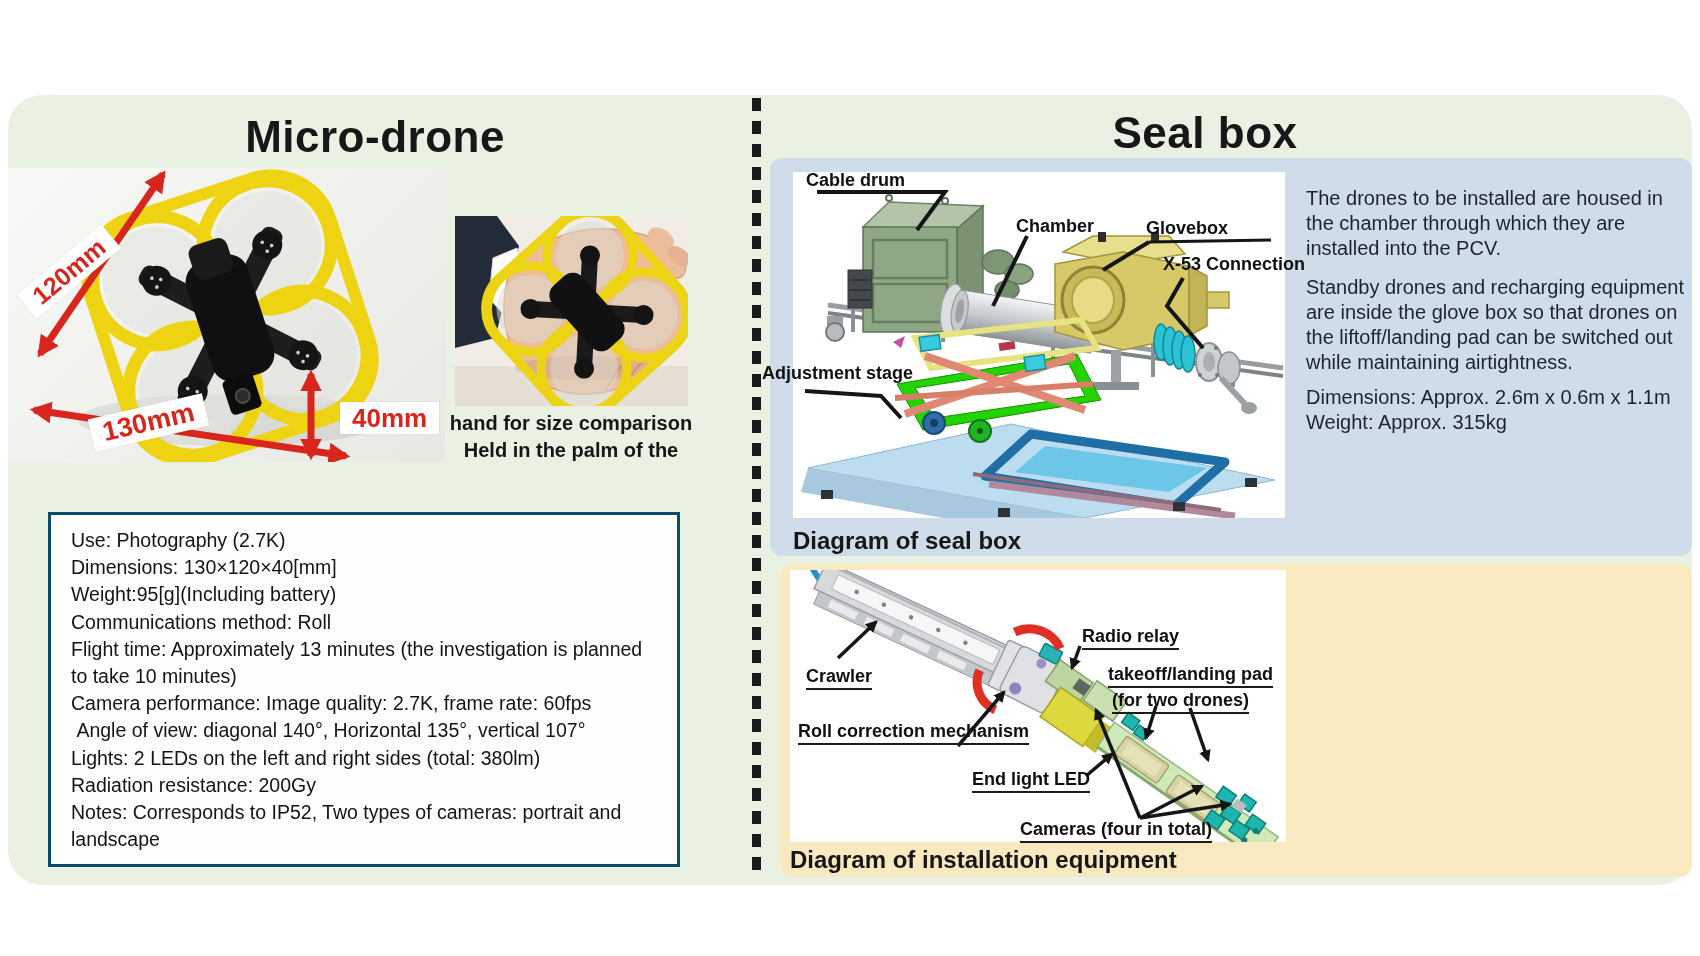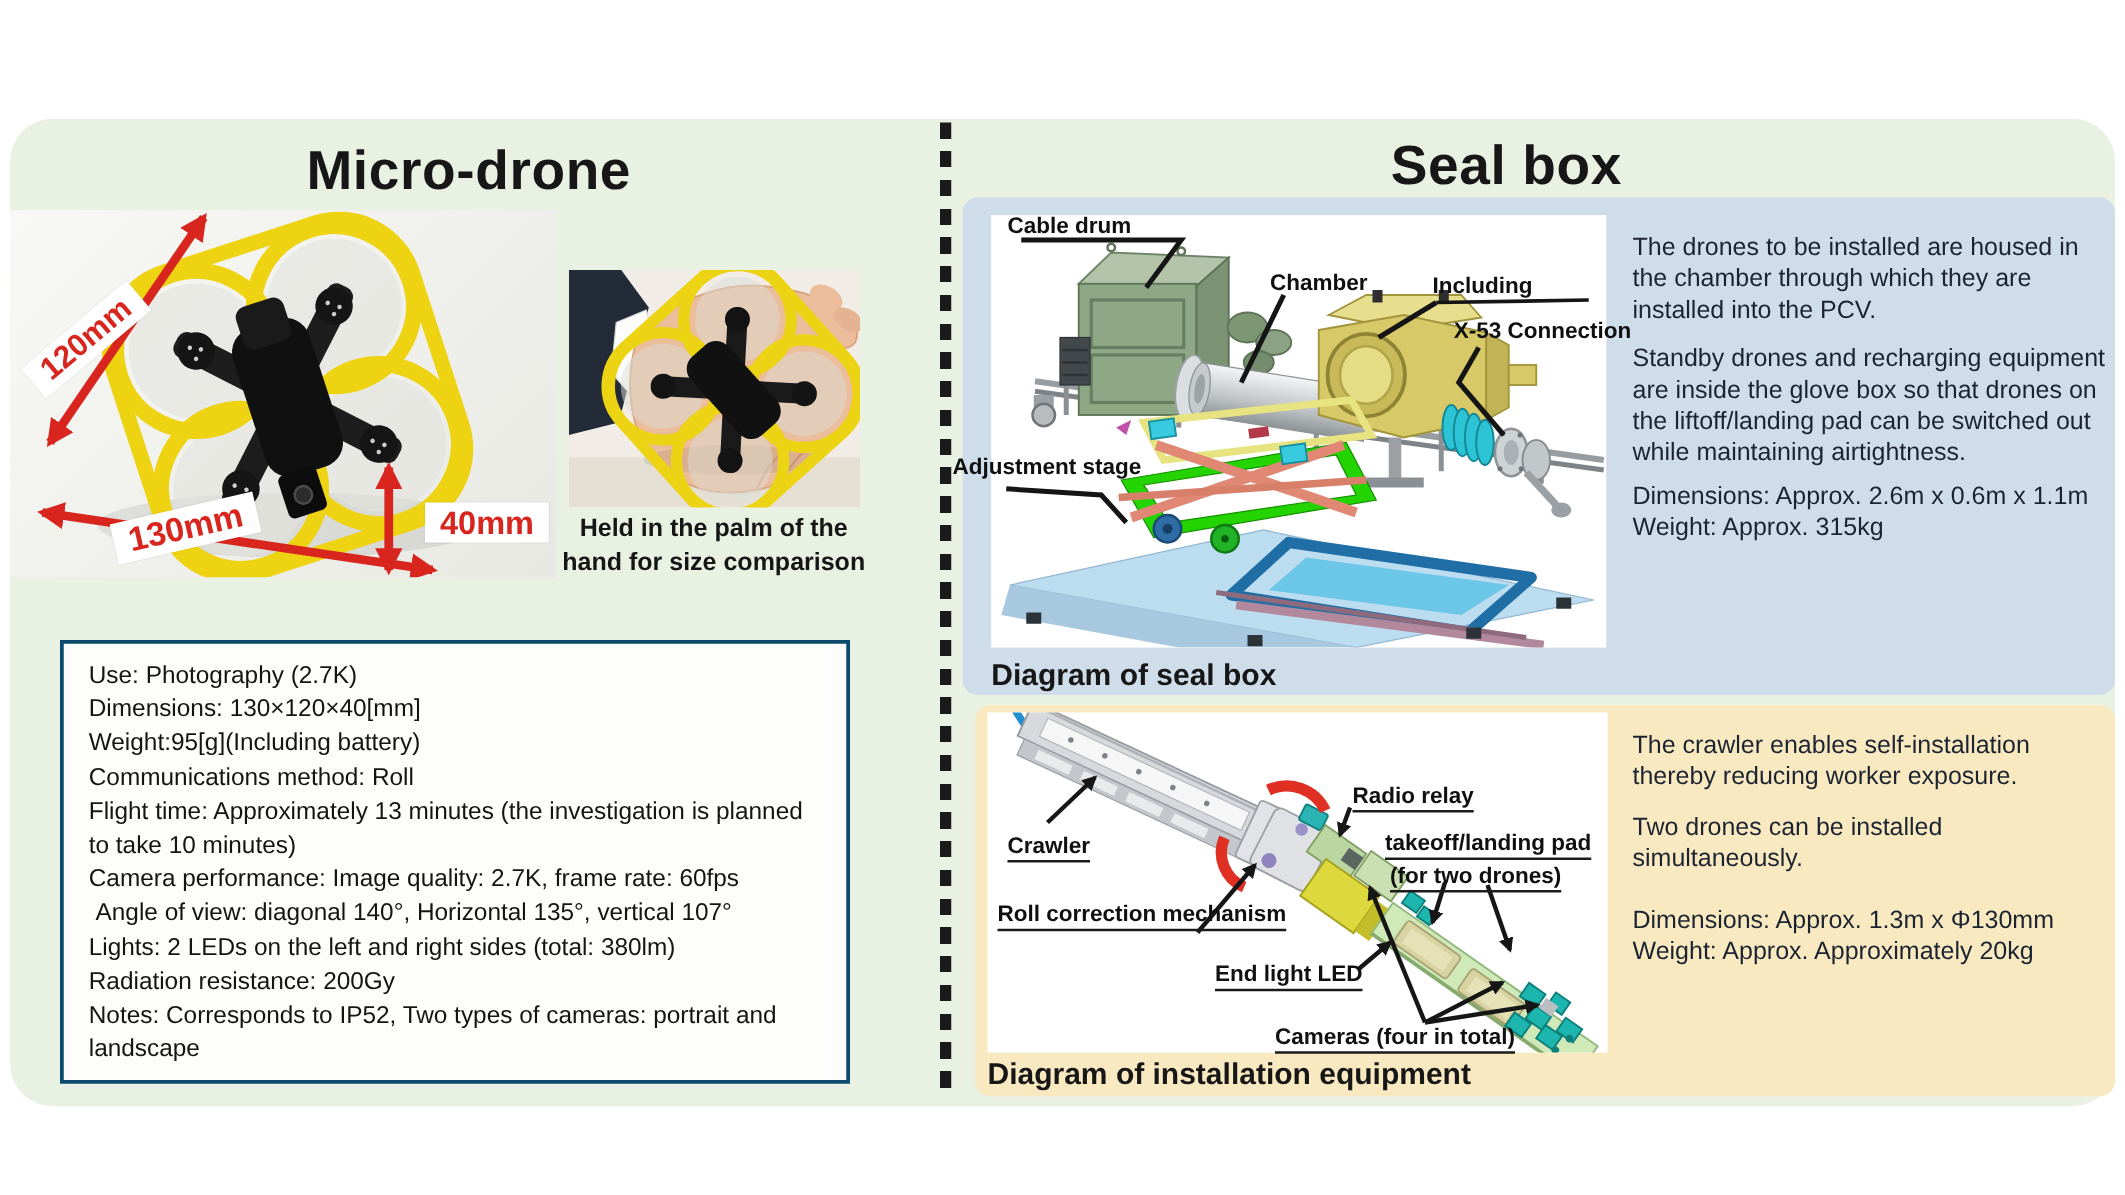--- a/index.html
+++ b/index.html
@@ -133,22 +133,22 @@
         <circle cx="-40" cy="-40" r="10" fill="#141414"></circle>
         <circle cx="40" cy="-40" r="10" fill="#141414"></circle>
         <circle cx="-40" cy="40" r="10" fill="#141414"></circle>
         <circle cx="40" cy="40" r="10" fill="#141414"></circle>
         <rect x="-20" y="-42" width="40" height="84" rx="13" fill="#111111"></rect>
       </g>
     </svg>
   </div>
 
   <div class="abs palm-caption">
+    <div>hand for size comparison</div>
     <div>Held in the palm of the</div>
-    <div>hand for size comparison</div>
   </div>
 
   <div class="abs spec-box">
     <div class="spec-line">Use: Photography (2.7K)</div>
     <div class="spec-line">Dimensions: 130×120×40[mm]</div>
     <div class="spec-line">Weight:95[g](Including battery)</div>
     <div class="spec-line">Communications method: Roll</div>
     <div class="spec-line">Flight time: Approximately 13 minutes (the investigation is planned to take 10 minutes)</div>
     <div class="spec-line">Camera performance: Image quality: 2.7K, frame rate: 60fps</div>
     <div class="spec-line"> Angle of view: diagonal 140°, Horizontal 135°, vertical 107°</div>
@@ -273,21 +273,21 @@
         <line x1="356" y1="70" x2="478" y2="68" stroke-width="3"></line>
         <polyline points="356,70 310,98"></polyline>
         <polyline points="390,106 374,134 410,176"></polyline>
         <polyline points="12,219 88,224 108,246"></polyline>
       </g>
     </svg>
   </div>
 
   <span class="abs diagram-label" style="left:806px;top:170px;">Cable drum</span>
   <span class="abs diagram-label" style="left:1016px;top:216px;">Chamber</span>
-  <span class="abs diagram-label" style="left:1146px;top:218px;">Including</span>
+  <span class="abs diagram-label" style="left:1146px;top:218px;">Glovebox</span>
   <span class="abs diagram-label" style="left:1163px;top:254px;">X-53 Connection</span>
   <span class="abs diagram-label" style="left:762px;top:363px;">Adjustment stage</span>
 
   <div class="abs panel-caption seal-caption">Diagram of seal box</div>
 
   <div class="abs panel-text seal-text">
     <p class="para mb14">The drones to be installed are housed in the chamber through which they are installed into the PCV.</p>
     <p class="para mb10">Standby drones and recharging equipment are inside the glove box so that drones on the liftoff/landing pad can be switched out while maintaining airtightness.</p>
     <div>Dimensions: Approx. 2.6m x 0.6m x 1.1m</div>
     <div>Weight: Approx. 315kg</div>
@@ -379,20 +379,14 @@
   <span class="abs diagram-label underlined" style="left:806px;top:666px;">Crawler</span>
   <span class="abs diagram-label underlined" style="left:798px;top:721px;">Roll correction mechanism</span>
   <span class="abs diagram-label underlined" style="left:1082px;top:626px;">Radio relay</span>
   <span class="abs diagram-label underlined" style="left:1108px;top:664px;">takeoff/landing pad</span>
   <span class="abs diagram-label underlined" style="left:1112px;top:690px;">(for two drones)</span>
   <span class="abs diagram-label underlined" style="left:972px;top:769px;">End light LED</span>
   <span class="abs diagram-label underlined" style="left:1020px;top:819px;">Cameras (four in total)</span>
 
   <div class="abs panel-caption install-caption">Diagram of installation equipment</div>
 
-  <div class="abs panel-text install-text">
-    <p class="para mb16">The crawler enables self-installation thereby reducing worker exposure.</p>
-    <p class="para mb24">Two drones can be installed simultaneously.</p>
-    <div>Dimensions: Approx. 1.3m x Φ130mm</div>
-    <div>Weight: Approx. Approximately 20kg</div>
-  </div>
 
 </div>
 
 </body></html>

